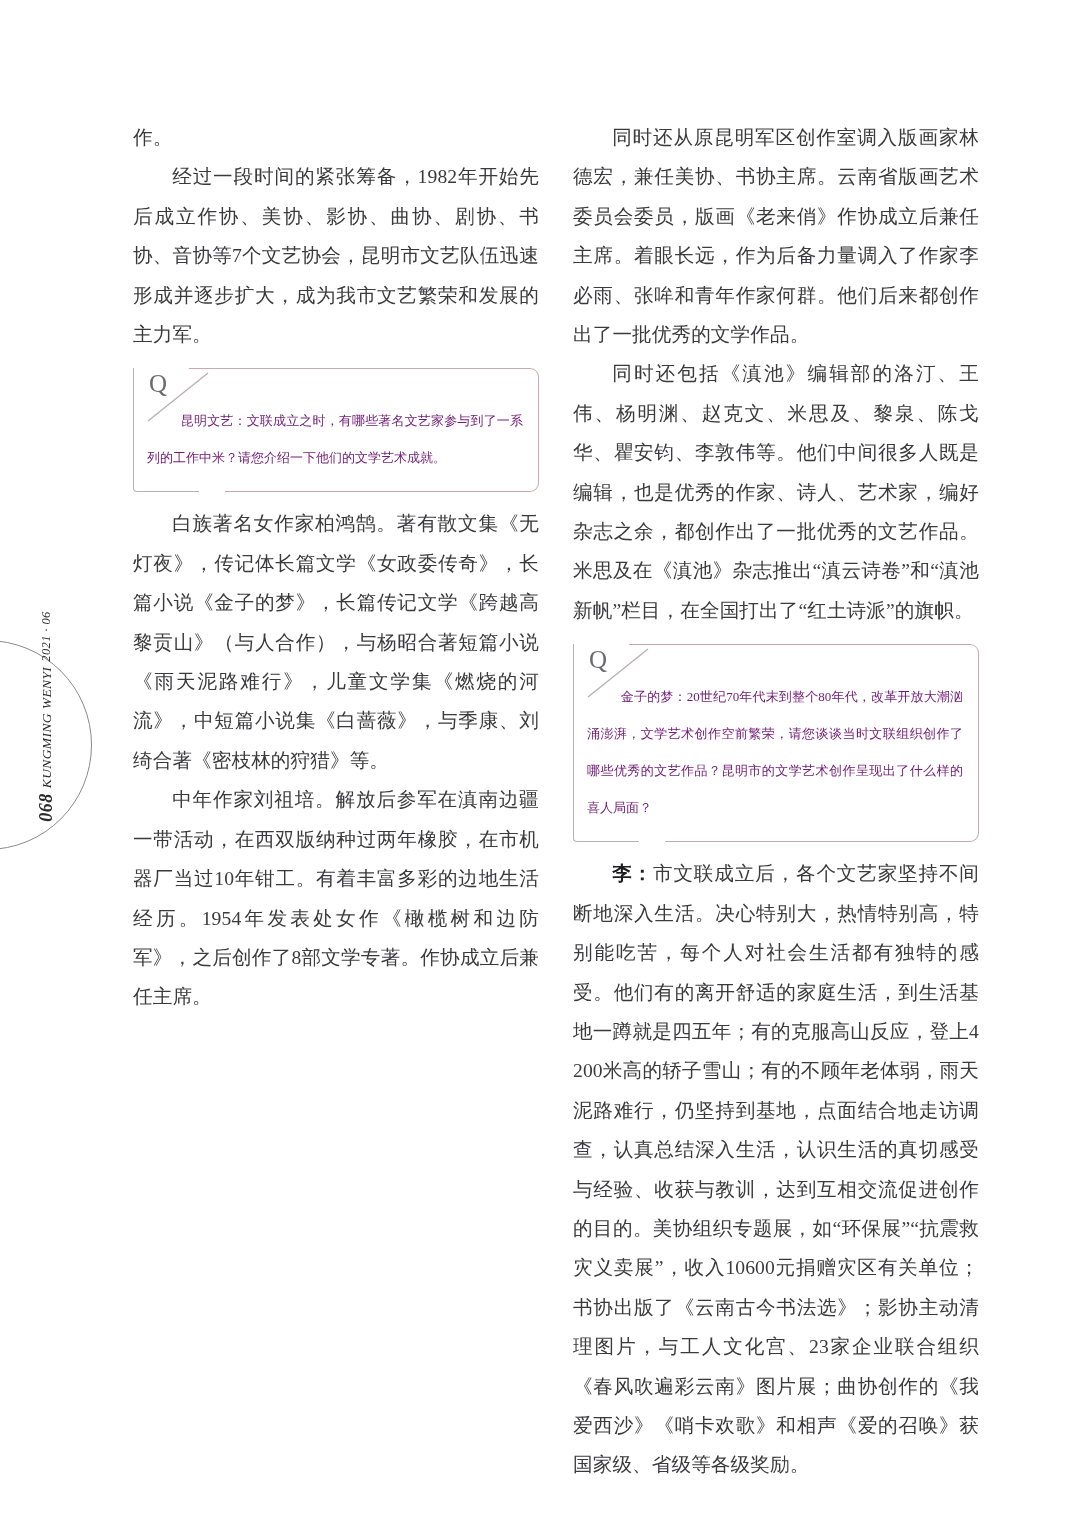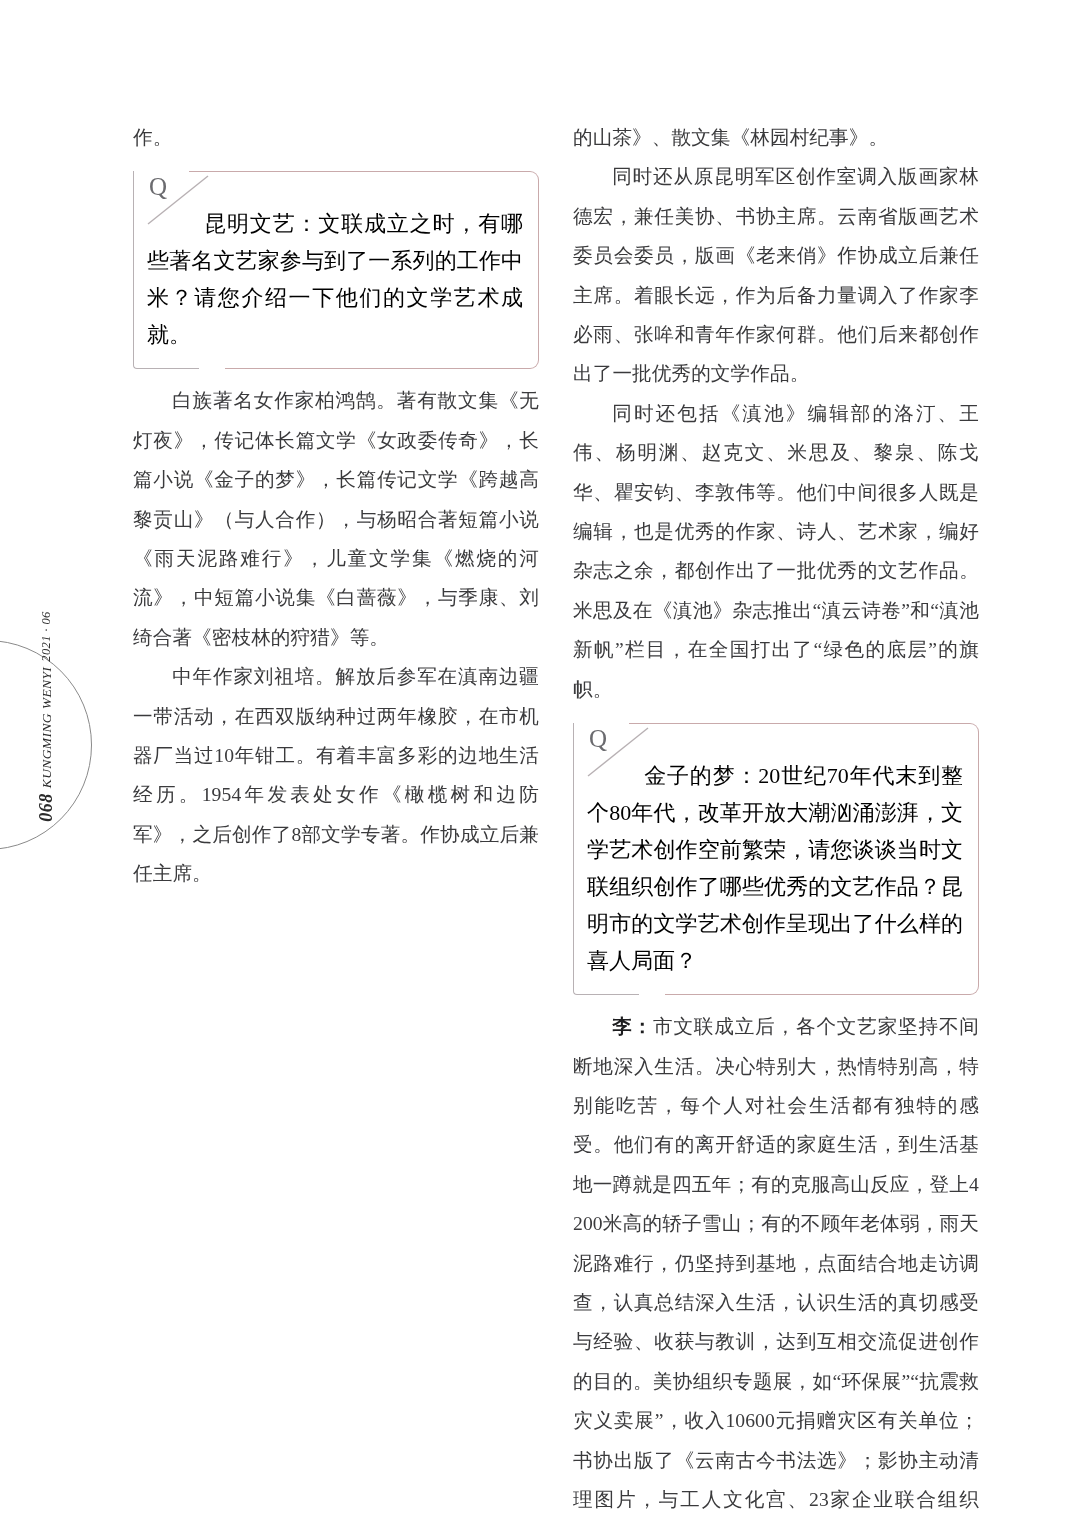--- a/index.html
+++ b/index.html
@@ -180,23 +180,23 @@
   .qbox .q-slash {
     position: absolute;
     left: 0px;
     top: 0px;
     width: 70px;
     height: 52px;
   }
   .qbox p.qtext {
     margin: 0;
     font-family: "Liberation Serif", "DejaVu Serif", serif;
-    font-size: 22px;
+    font-size: 13px;
     line-height: 37px;
-    color: #000000;
+    color: #701a75;
     text-align: justify;
     text-align-last: left;
     word-break: break-all;
     text-indent: 2.6em;
   }
 </style>
 </head>
 <body>
 
 <div class="page">
@@ -206,41 +206,41 @@
     <div class="marker-text">
       <span class="pm-num">068</span>
       <span class="pm-name">KUNGMING WENYI</span>
       <span class="pm-date">2021 · 06</span>
     </div>
   </div>
 
   <div class="columns">
     <div class="col" id="col-left">
         <p class="para">作。</p>
+        <p class="para indent">经过一段时间的紧张筹备，1982年开始先后成立作协、美协、影协、曲协、剧协、书协、音协等7个文艺协会，昆明市文艺队伍迅速形成并逐步扩大，成为我市文艺繁荣和发展的主力军。</p>
         <div class="qbox">
           <div class="b-right"></div>
           <div class="b-left"></div>
           <div class="b-top"></div>
           <div class="b-bottom"></div>
           <div class="b-bottom2"></div>
           <div class="q-mark">
             <span class="q-letter">Q</span>
             <svg class="q-slash" viewBox="0 0 70 52" xmlns="http://www.w3.org/2000/svg">
               <line x1="2" y1="50" x2="62" y2="2" stroke="#b8b1b4" stroke-width="1.4"></line>
             </svg>
           </div>
           <p class="qtext">昆明文艺：文联成立之时，有哪些著名文艺家参与到了一系列的工作中米？请您介绍一下他们的文学艺术成就。</p>
         </div>
         <p class="para indent">白族著名女作家柏鸿鹄。著有散文集《无灯夜》，传记体长篇文学《女政委传奇》，长篇小说《金子的梦》，长篇传记文学《跨越高黎贡山》（与人合作），与杨昭合著短篇小说《雨天泥路难行》，儿童文学集《燃烧的河流》，中短篇小说集《白蔷薇》，与季康、刘绮合著《密枝林的狩猎》等。</p>
         <p class="para indent">中年作家刘祖培。解放后参军在滇南边疆一带活动，在西双版纳种过两年橡胶，在市机器厂当过10年钳工。有着丰富多彩的边地生活经历。1954年发表处女作《橄榄树和边防军》，之后创作了8部文学专著。作协成立后兼任主席。</p>
       </div>
     <div class="col" id="col-right">
-        <p class="para">的山茶》、散文集《林园村纪事》。</p>
         <p class="para indent">同时还从原昆明军区创作室调入版画家林德宏，兼任美协、书协主席。云南省版画艺术委员会委员，版画《老来俏》作协成立后兼任主席。着眼长远，作为后备力量调入了作家李必雨、张哞和青年作家何群。他们后来都创作出了一批优秀的文学作品。</p>
-        <p class="para indent">同时还包括《滇池》编辑部的洛汀、王伟、杨明渊、赵克文、米思及、黎泉、陈戈华、瞿安钧、李敦伟等。他们中间很多人既是编辑，也是优秀的作家、诗人、艺术家，编好杂志之余，都创作出了一批优秀的文艺作品。米思及在《滇池》杂志推出“滇云诗卷”和“滇池新帆”栏目，在全国打出了“绿色的底层”的旗帜。</p>
+        <p class="para indent">同时还包括《滇池》编辑部的洛汀、王伟、杨明渊、赵克文、米思及、黎泉、陈戈华、瞿安钧、李敦伟等。他们中间很多人既是编辑，也是优秀的作家、诗人、艺术家，编好杂志之余，都创作出了一批优秀的文艺作品。米思及在《滇池》杂志推出“滇云诗卷”和“滇池新帆”栏目，在全国打出了“红土诗派”的旗帜。</p>
         <div class="qbox">
           <div class="b-right"></div>
           <div class="b-left"></div>
           <div class="b-top"></div>
           <div class="b-bottom"></div>
           <div class="b-bottom2"></div>
           <div class="q-mark">
             <span class="q-letter">Q</span>
             <svg class="q-slash" viewBox="0 0 70 52" xmlns="http://www.w3.org/2000/svg">
               <line x1="2" y1="50" x2="62" y2="2" stroke="#b8b1b4" stroke-width="1.4"></line>

